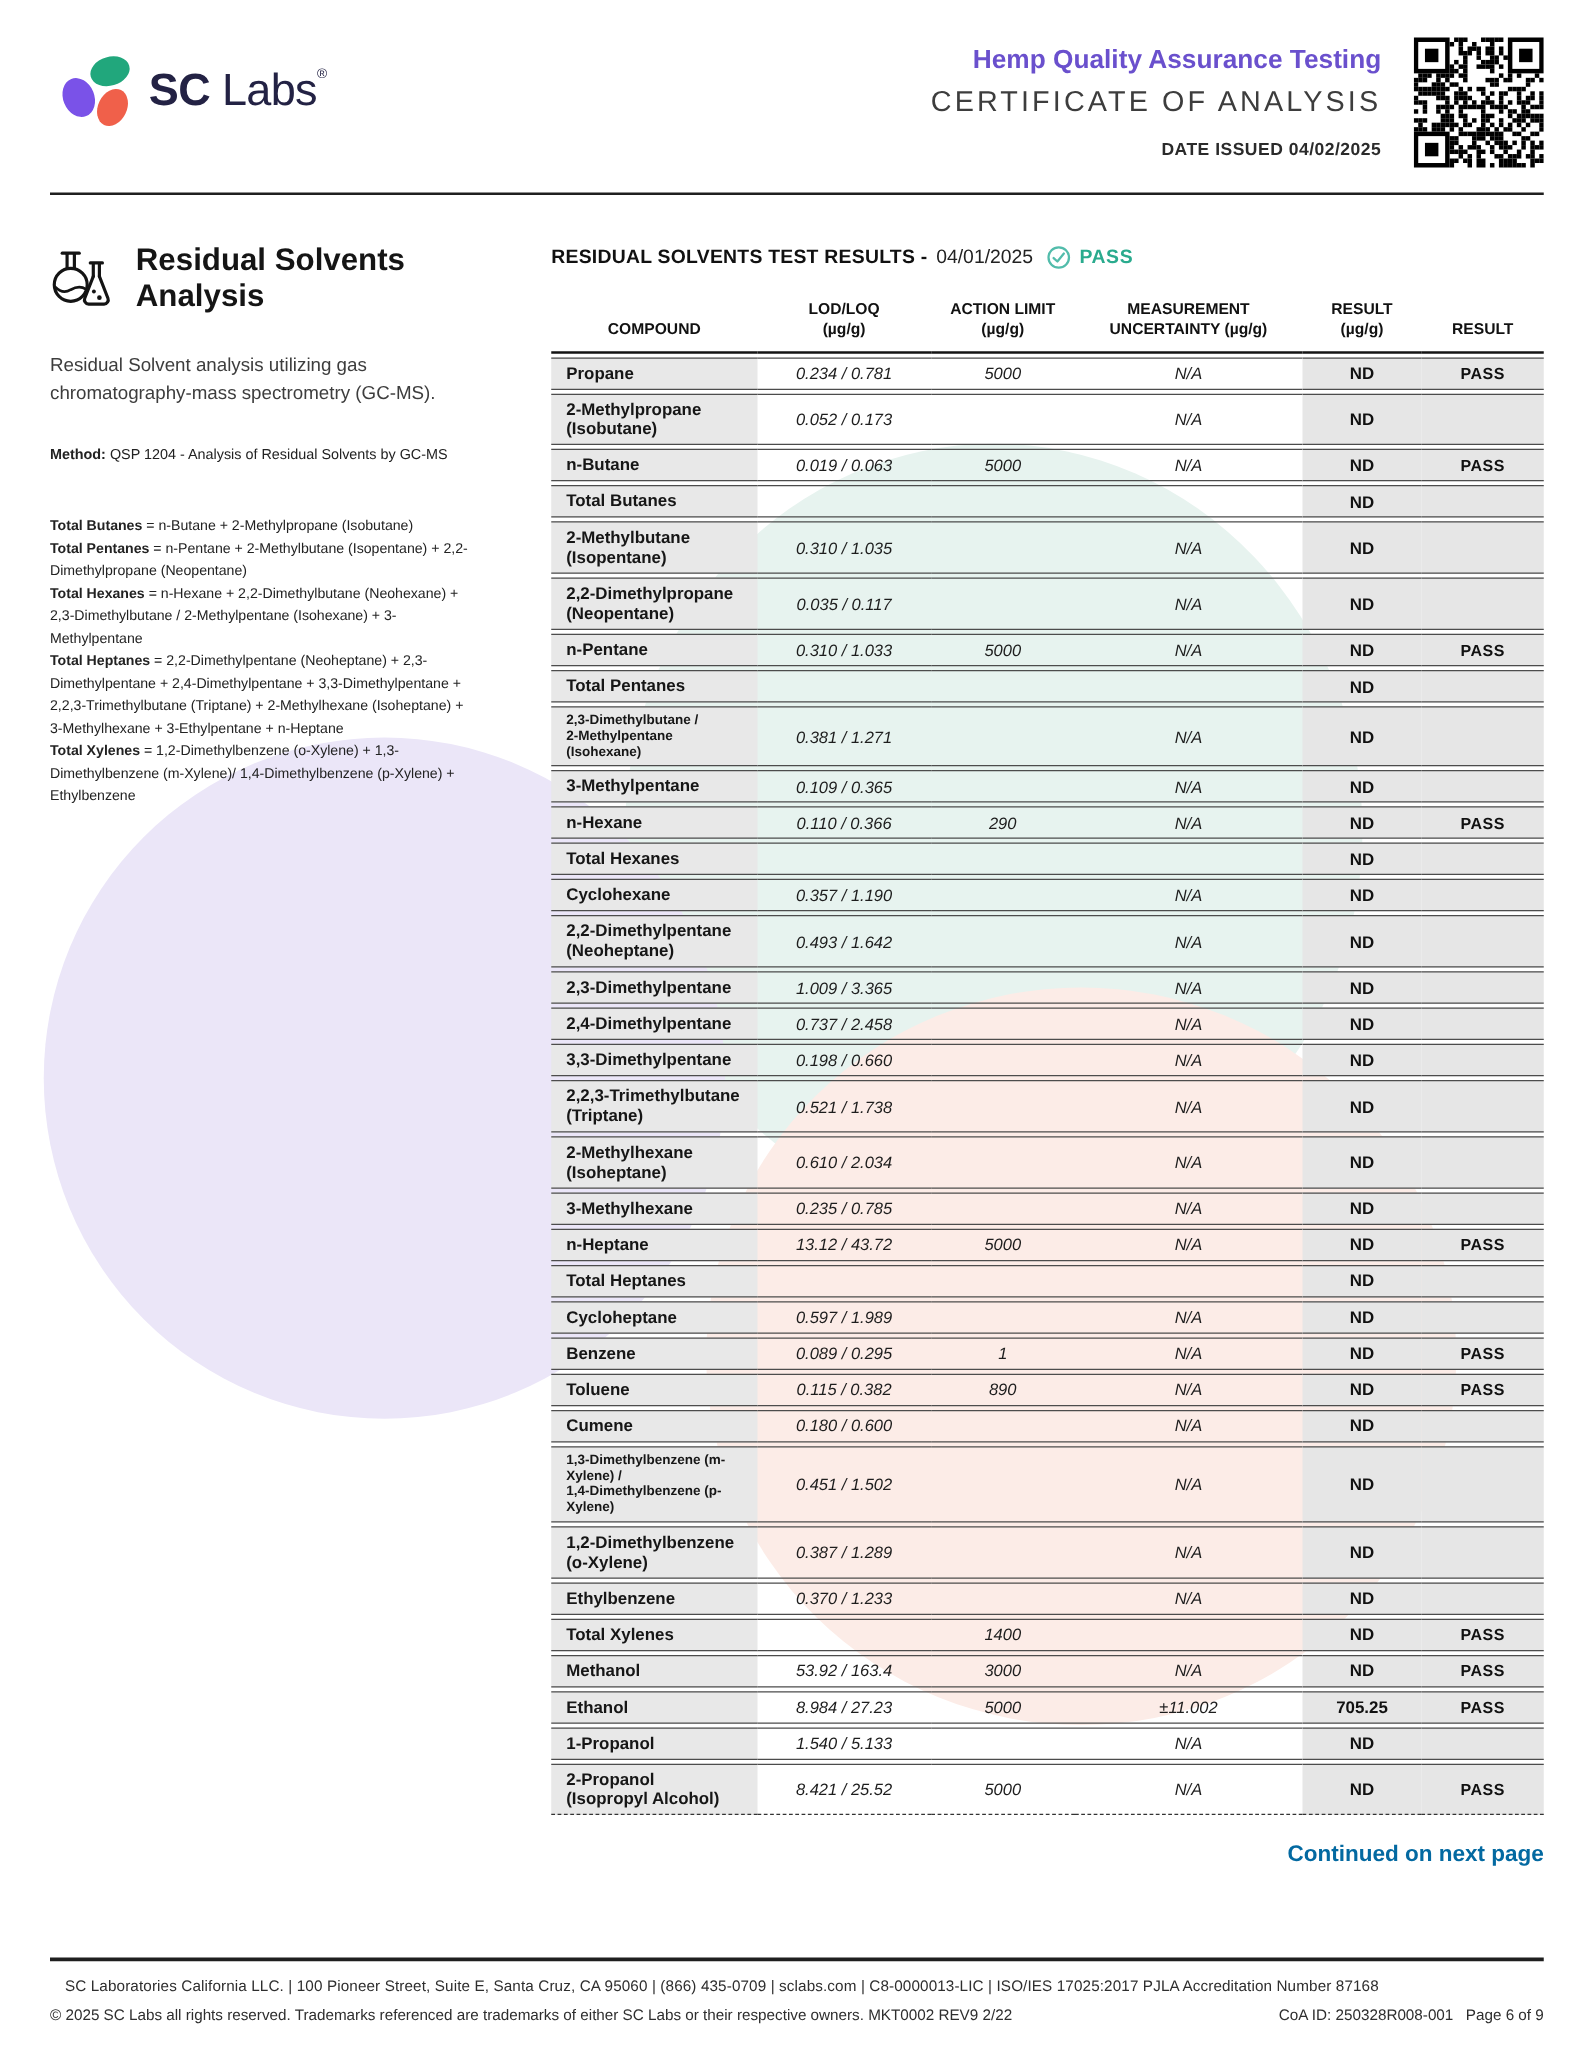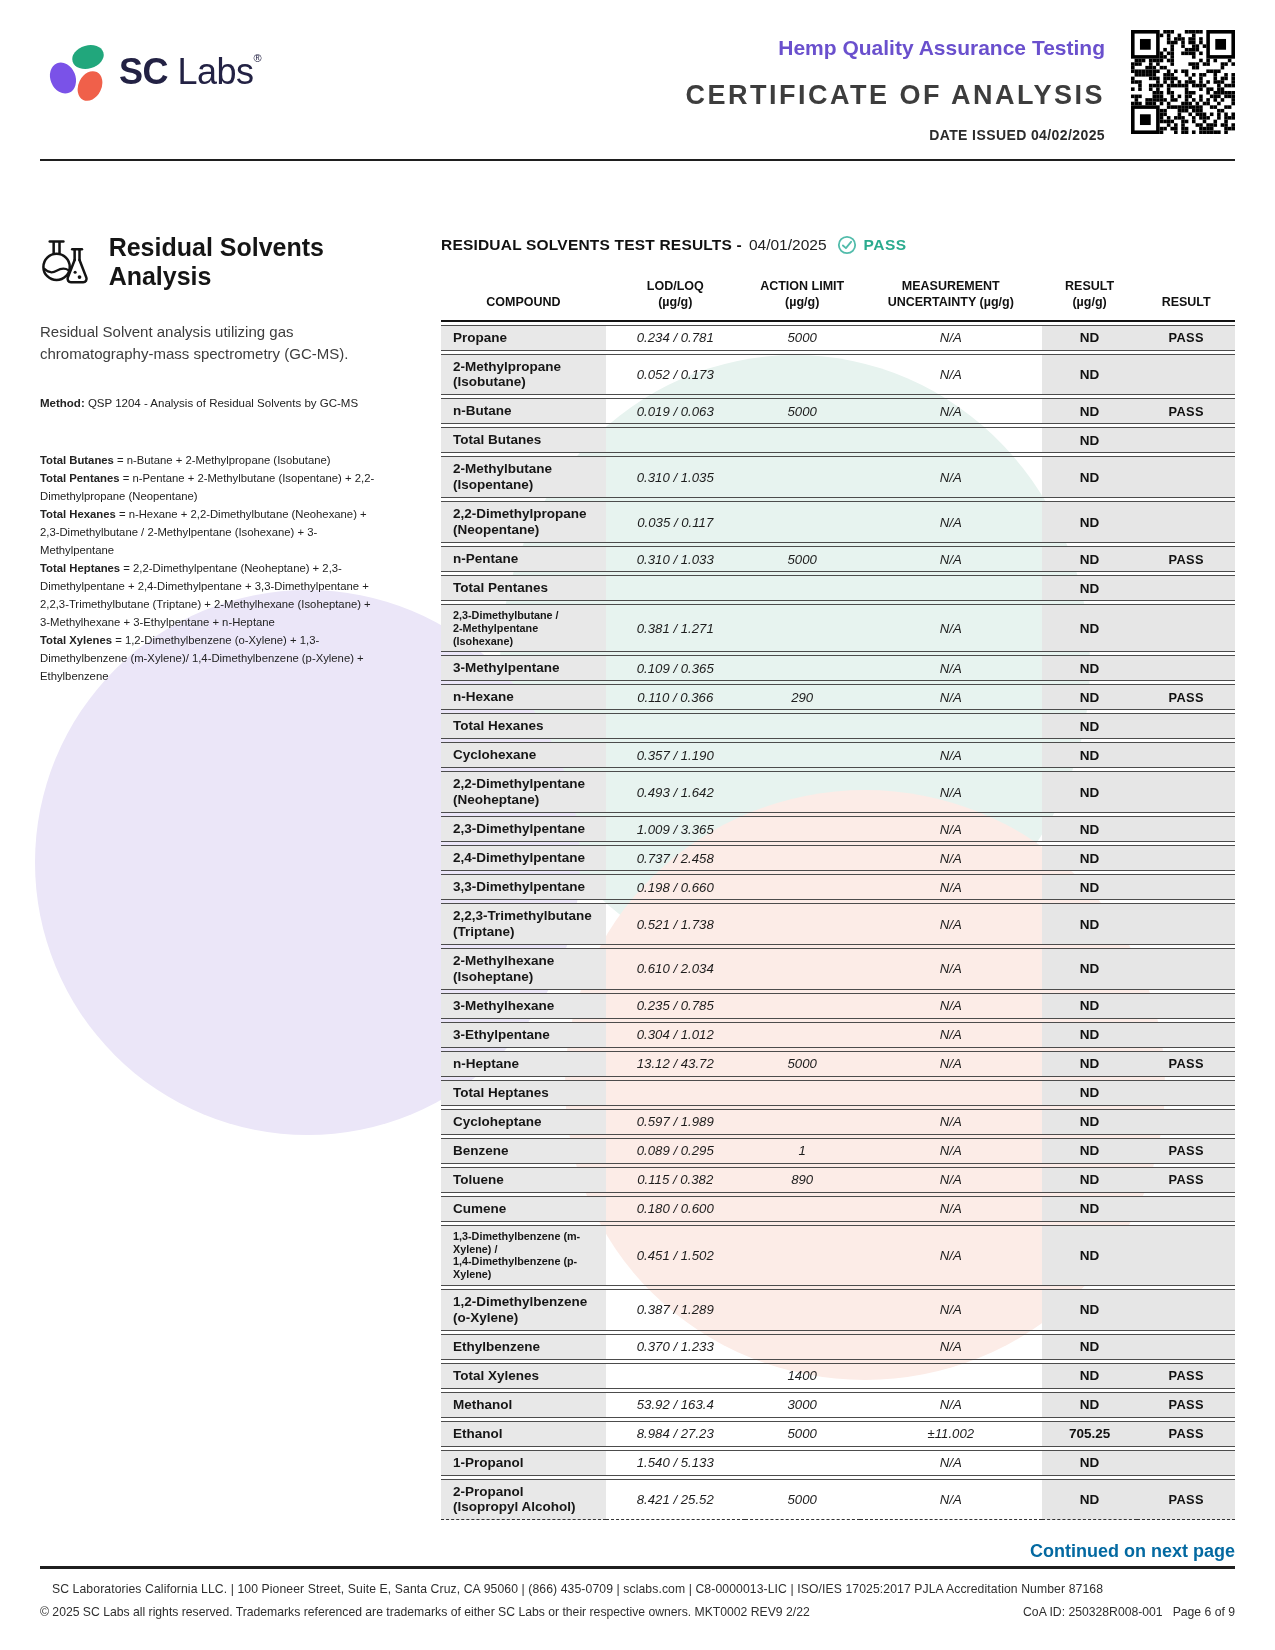--- a/index.html
+++ b/index.html
@@ -17,28 +17,28 @@
 
   
   .top { display:flex; align-items:flex-start; padding:26px 40px 0 43px; }
   .logo { display:flex; align-items:center; gap:12px; margin-top:14px; }
   .brand { font-size:36px; color:#232244; letter-spacing:-0.5px; }
   .brand b { font-weight:800; }
   .brand sup { font-size:11px; vertical-align:22px; }
   .head-right { margin-left:auto; display:flex; gap:26px; align-items:flex-start; }
   .titles { text-align:right; margin-top:10px; }
   .t1 { font-size:21px; font-weight:700; color:#6a50cd; }
-  .t2 { font-size:27px; font-weight:700; color:#3d3d3d; letter-spacing:2.5px; margin-top:20px; }
+  .t2 { font-size:23px; font-weight:400; color:#3d3d3d; letter-spacing:2.5px; margin-top:8px; }
   .t3 { font-size:14px; font-weight:700; color:#2b2b2b; margin-top:16px; letter-spacing:0.4px; }
   .qr { width:104px; height:112px; }
 
   .rule1 { margin:16px 40px 0 40px; border-top:2.5px solid #1f1f1f; }
 
   
-  main { display:flex; padding:72px 40px 0 40px; gap:16px; }
+  main { display:flex; padding:38px 40px 0 40px; gap:16px; }
   aside { width:385px; flex:none; }
   .a-head { display:flex; align-items:center; gap:14px; }
   .a-head h1 { font-size:25px; font-weight:700; color:#151515; }
   .a-desc { margin-top:30px; width:345px; font-size:15px; line-height:1.45; color:#3d3d3d; }
   .a-method { margin-top:32px; font-size:11.5px; color:#222; }
   .a-defs { margin-top:42px; width:335px; font-size:11.3px; line-height:1.6; color:#222; }
   .a-defs b { font-weight:700; }
 
   
   .results { flex:1; min-width:0; }
@@ -727,30 +727,20 @@
                   <div>3-Methylhexane</div>
                 </td>
                 <td class="c-lod">0.235 / 0.785</td>
                 <td class="c-action"></td>
                 <td class="c-unc">N/A</td>
                 <td class="c-result">ND</td>
                 <td class="c-status"></td>
               </tr>
               <tr>
                 <td class="c-compound">
-                  <div>3-Ethylpentane</div>
-                </td>
-                <td class="c-lod">0.304 / 1.012</td>
-                <td class="c-action"></td>
-                <td class="c-unc">N/A</td>
-                <td class="c-result">ND</td>
-                <td class="c-status"></td>
-              </tr>
-              <tr>
-                <td class="c-compound">
                   <div>n-Heptane</div>
                 </td>
                 <td class="c-lod">13.12 / 43.72</td>
                 <td class="c-action">5000</td>
                 <td class="c-unc">N/A</td>
                 <td class="c-result">ND</td>
                 <td class="c-status">PASS</td>
               </tr>
               <tr>
                 <td class="c-compound">

